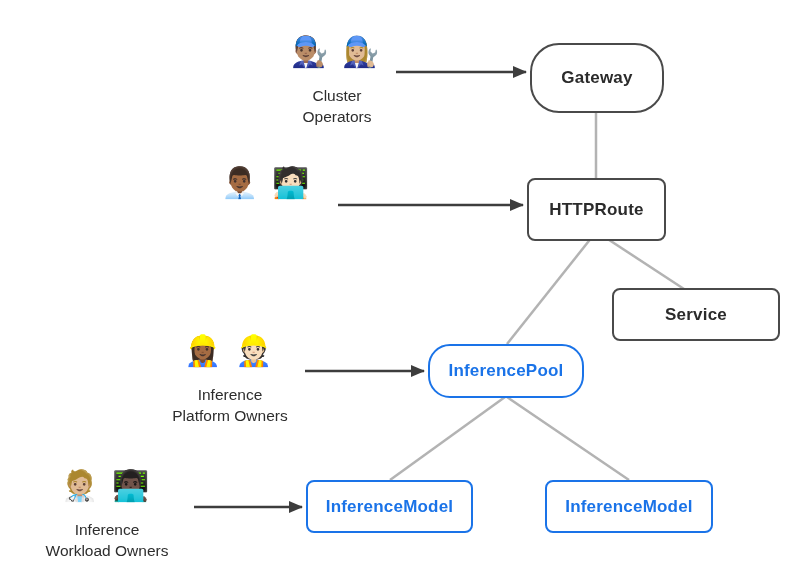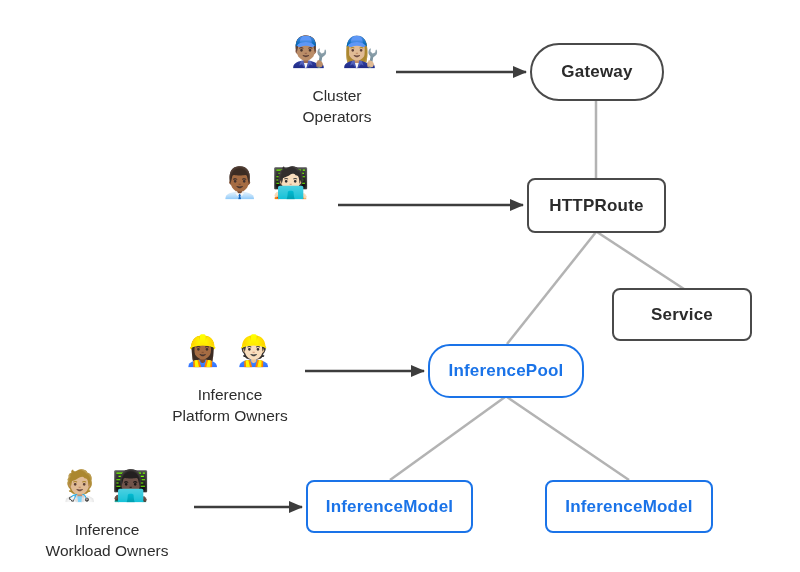--- a/index.html
+++ b/index.html
@@ -49,23 +49,23 @@
   }
   .actor .label {
     display: block;
     margin-top: 15px;
     font-size: 15.5px;
     line-height: 1.38;
     color: #2d2d2d;
     white-space: pre-line;
   }
   
-  #node-gateway        { left: 530px; top: 43px;  width: 134px; height: 58px; border-radius: 29px; }
-  #node-httproute      { left: 527px; top: 178px; width: 139px; height: 55px; }
-  #node-service        { left: 612px; top: 288px; width: 140px; height: 53px; }
+  #node-gateway        { left: 530px; top: 43px;  width: 134px; height: 70px; border-radius: 29px; }
+  #node-httproute      { left: 527px; top: 178px; width: 139px; height: 63px; }
+  #node-service        { left: 612px; top: 288px; width: 168px; height: 53px; }
   #node-inferencepool  { left: 428px; top: 344px; width: 156px; height: 54px; border-radius: 22px; }
   #node-inferencemodel-1 { left: 306px; top: 480px; width: 167px; height: 53px; }
   #node-inferencemodel-2 { left: 545px; top: 480px; width: 168px; height: 53px; }
   
   #actor-cluster-operators    { left: 247px; top: 34px;  width: 180px; }
   #actor-application-developers { left: 177px; top: 165px; width: 180px; }
   #actor-inference-platform-owners { left: 130px; top: 333px; width: 200px; }
   #actor-inference-workload-owners { left: 7px;   top: 468px; width: 200px; }
 </style>
 </head>

